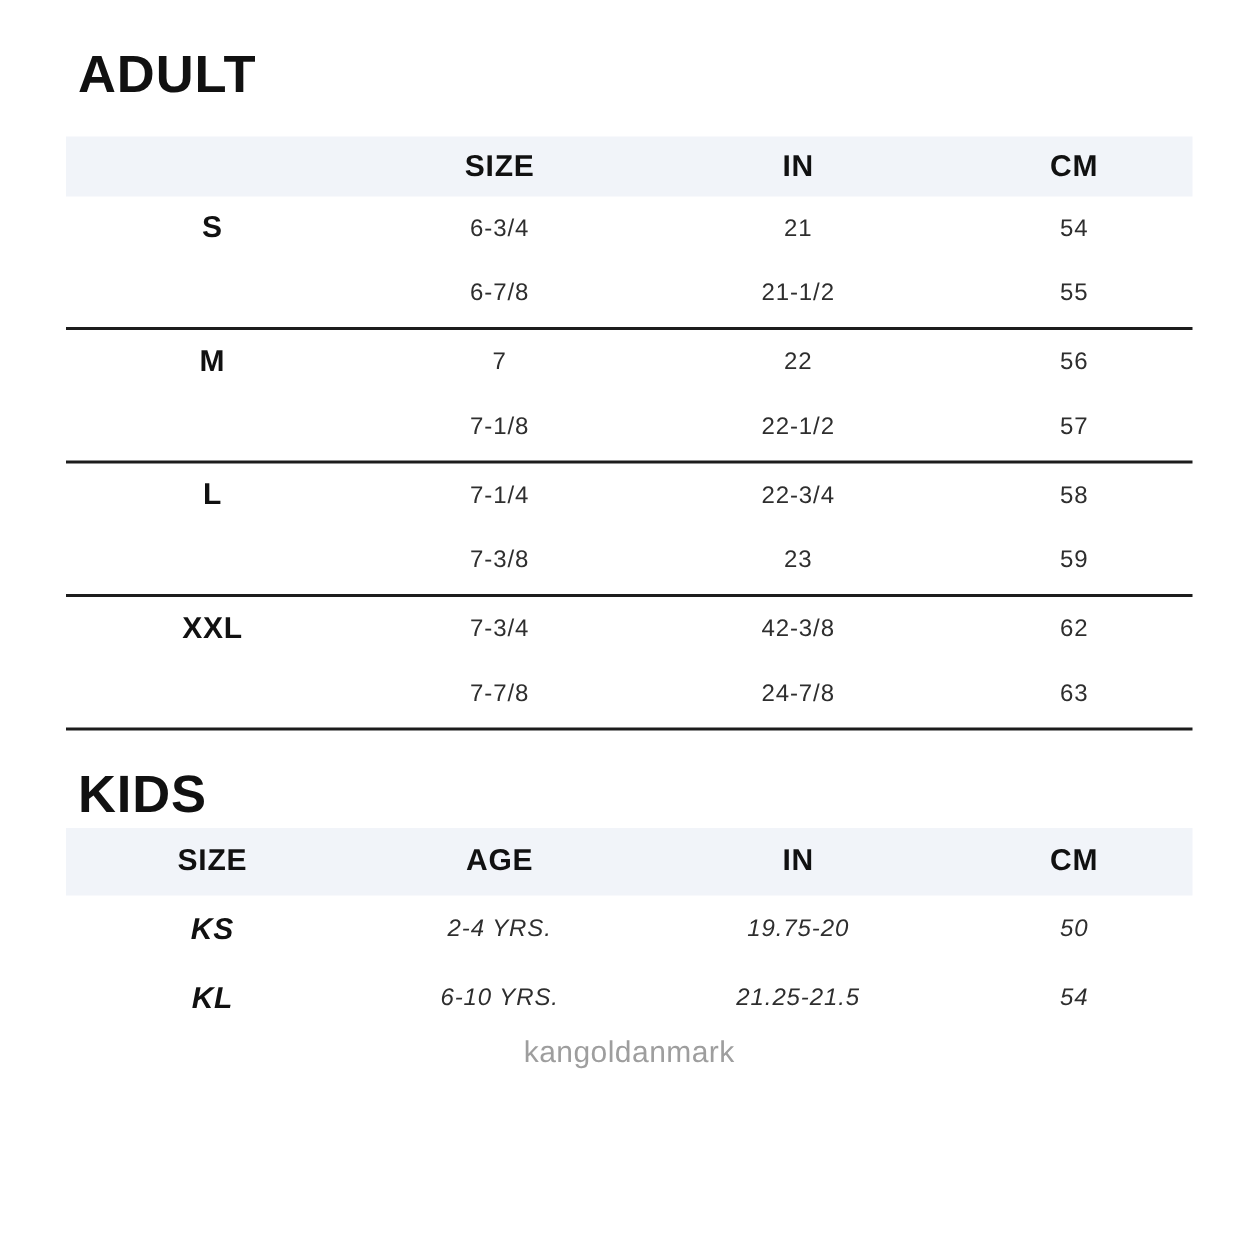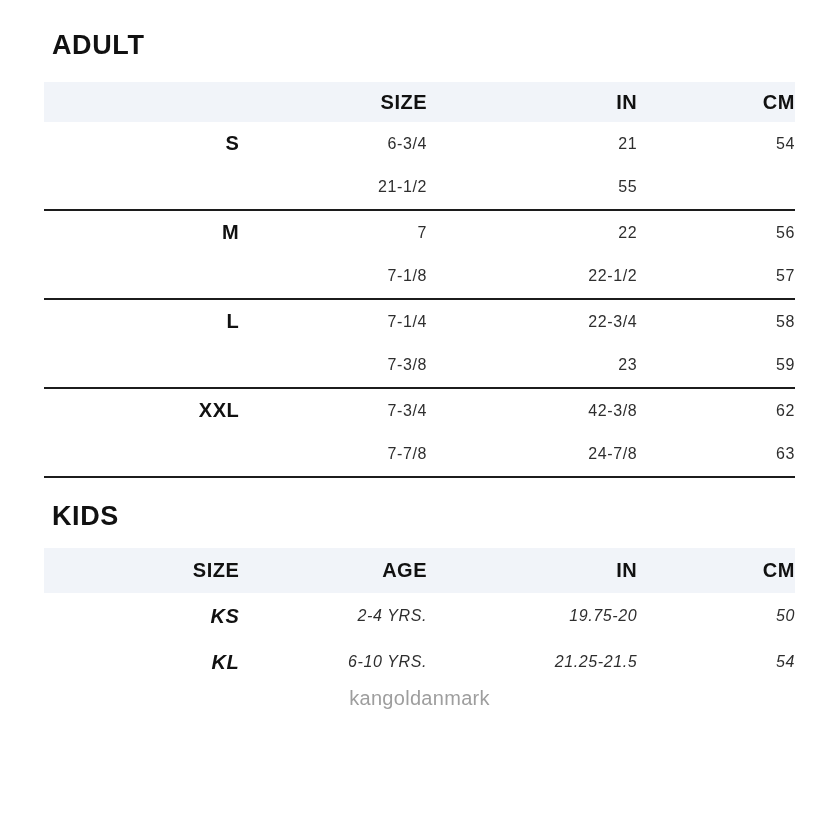--- a/index.html
+++ b/index.html
@@ -6,49 +6,49 @@
   html, body { background: #ffffff; }
   body {
     width: 838px; height: 838px;
     font-family: "Liberation Sans", sans-serif;
     color: #1d1d1f;
     overflow: hidden;
   }
   .page { padding: 30px 43px 0 44px; }
 
   .section-title {
-    font-size: 27px;
+    font-size: 35px;
     font-weight: 800;
     letter-spacing: 0.6px;
     color: #111111;
     margin-left: 8px;
   }
   .adult-title { margin-bottom: 21px; }
-  .kids-title  { margin-top: 23px; margin-bottom: 16px; }
+  .kids-title  { margin-top: 23px; margin-bottom: 2px; }
 
   .size-table { width: 100%; }
 
   .thead {
     display: grid;
     grid-template-columns: 26% 25% 28% 21%;
     align-items: center;
     background: #f1f4f9;
     height: 40px;
   }
   .kids .thead { height: 45px; }
 
   .row {
     display: grid;
     grid-template-columns: 26% 25% 28% 21%;
     align-items: center;
     height: 43.5px;
   }
   .kids .row { height: 46px; font-style: italic; }
 
-  .cell { text-align: right; }
+  .cell { text-align: center; }
 
   .th {
     font-weight: 700;
     font-size: 20px;
     letter-spacing: 0.5px;
     color: #111111;
   }
   .size-label {
     font-weight: 700;
     font-size: 20px;
@@ -89,20 +89,21 @@
 
     <div class="group">
       <div class="row">
         <div class="cell size-label">S</div>
         <div class="cell val">6-3/4</div>
         <div class="cell val">21</div>
         <div class="cell val">54</div>
       </div>
       <div class="row">
         <div class="cell size-label"></div>
+        <div class="cell val">6-7/8</div>
         <div class="cell val">21-1/2</div>
         <div class="cell val">55</div>
       </div>
     </div>
 
     <div class="group">
       <div class="row">
         <div class="cell size-label">M</div>
         <div class="cell val">7</div>
         <div class="cell val">22</div>

